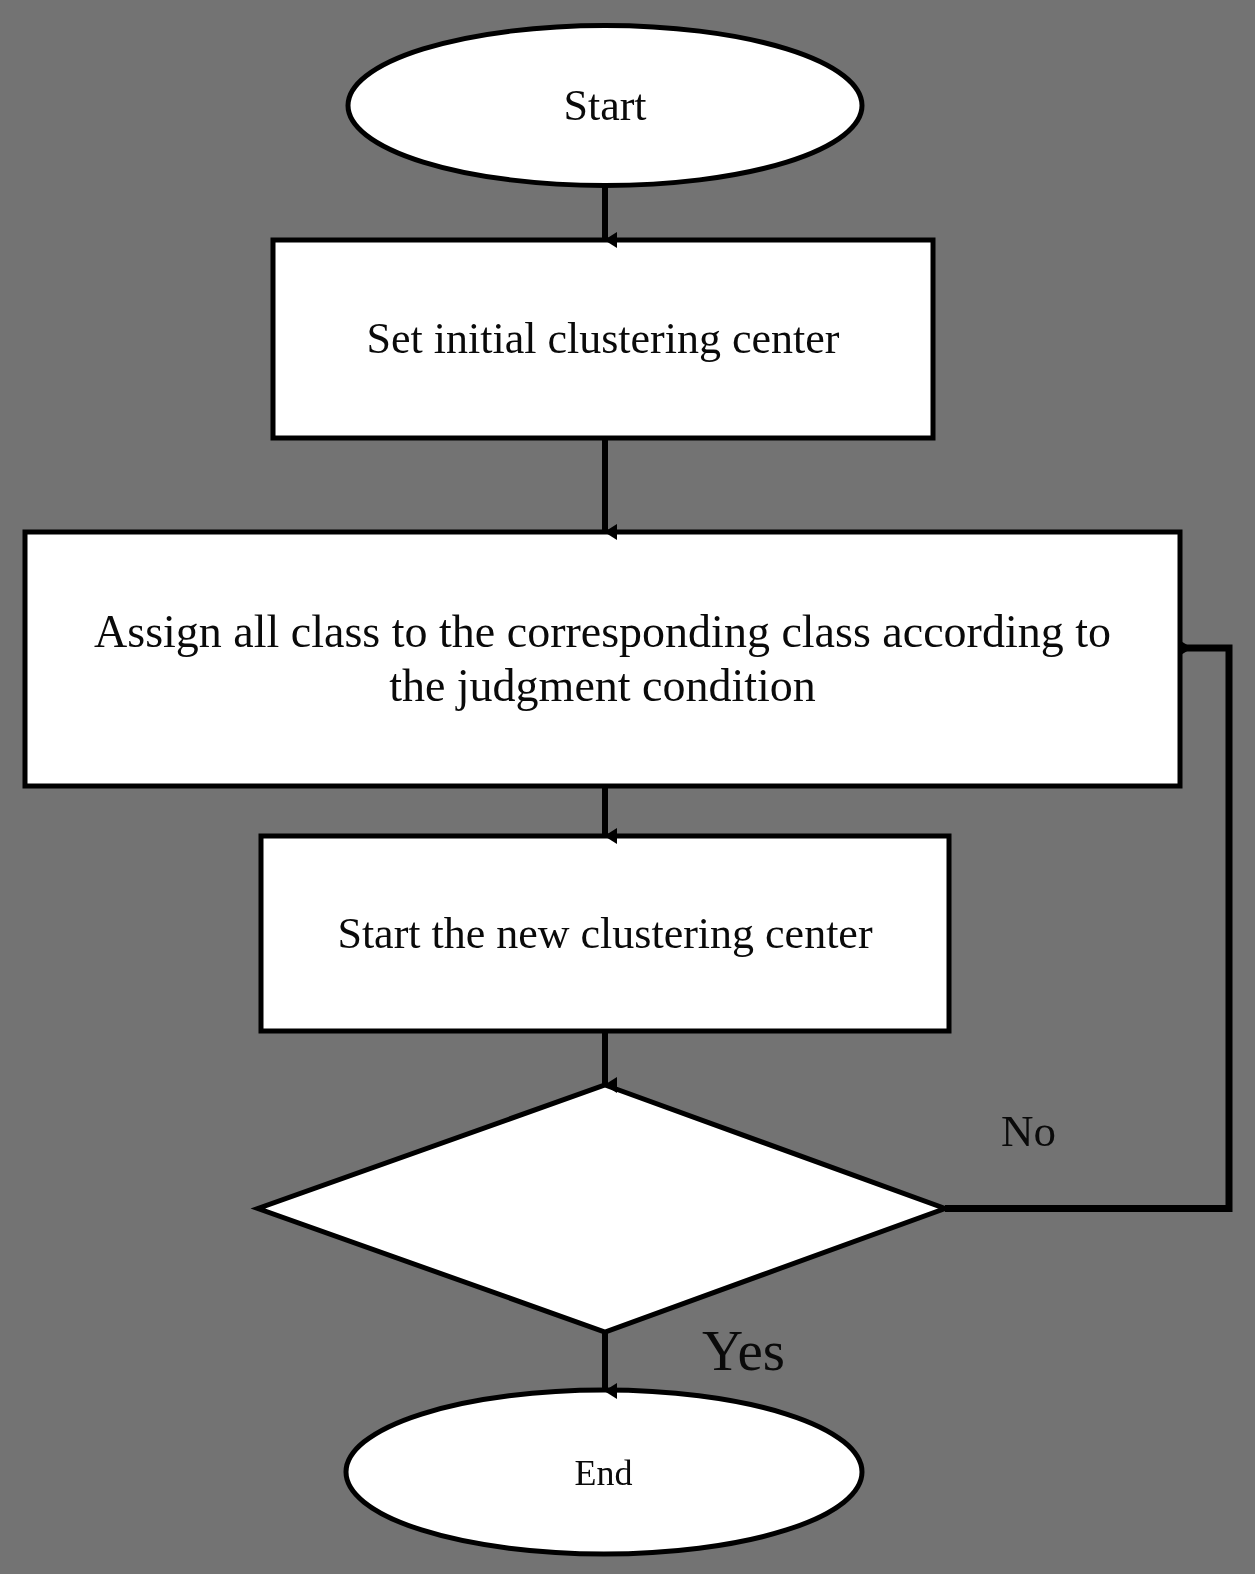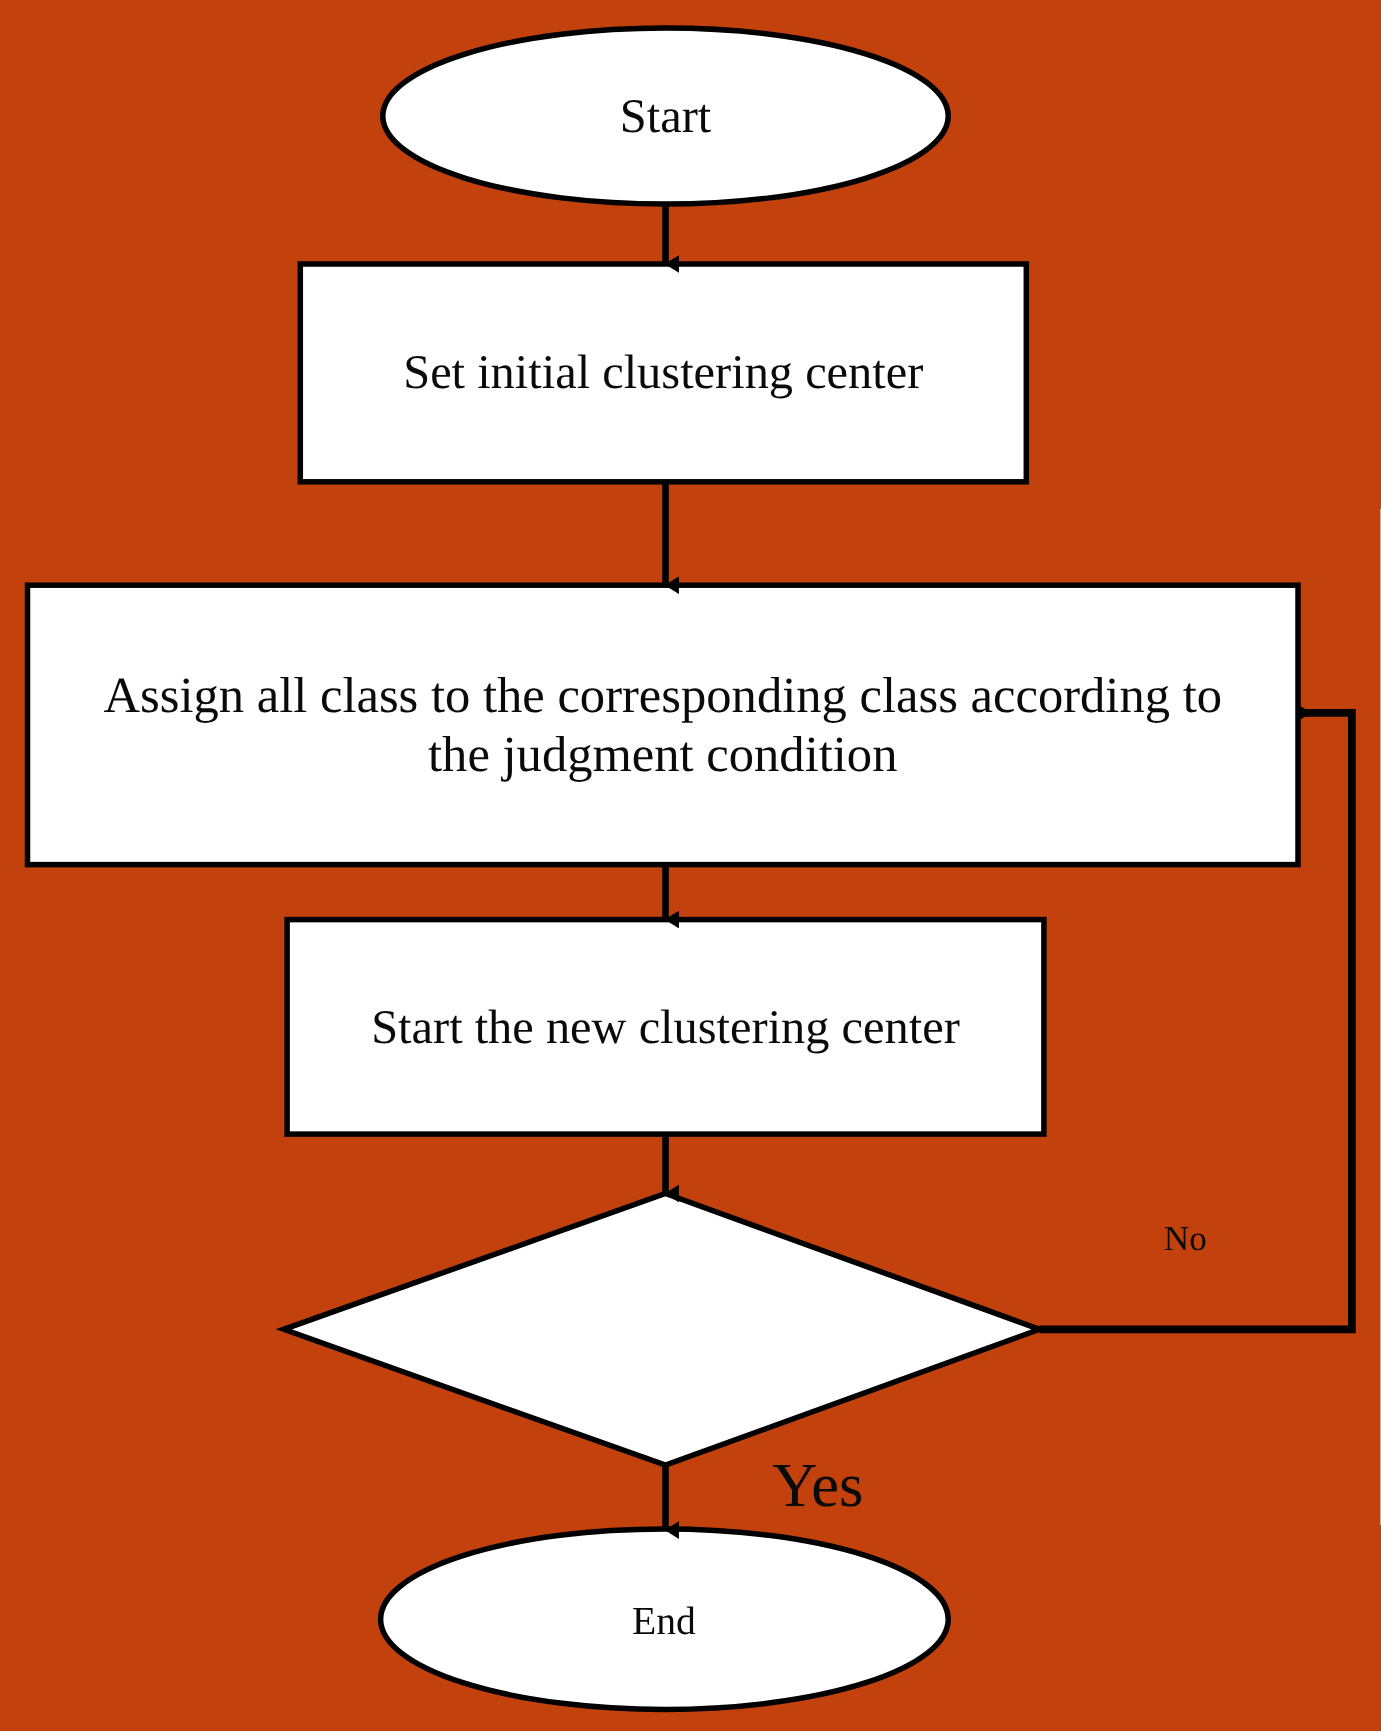--- a/index.html
+++ b/index.html
@@ -5,21 +5,21 @@
 <style>
   html, body {
     margin: 0;
     padding: 0;
     background: #ffffff;
   }
   #canvas {
     position: relative;
     width: 1255px;
     height: 1574px;
-    background: #c2410c;
+    background: #737373;
     overflow: hidden;
     font-family: "Liberation Serif", "DejaVu Serif", serif;
   }
   #flow-svg {
     position: absolute;
     left: 0;
     top: 0;
     width: 1255px;
     height: 1574px;
   }
@@ -44,21 +44,21 @@
     line-height: 1;
     white-space: nowrap;
   }
   
   #label-start      { left: 347px;  top: 25px;   width: 516px; height: 162px; font-size: 44px; }
   #label-setinit    { left: 273px;  top: 240px;  width: 660px; height: 198px; font-size: 44px; }
   #label-assign     { left: 45px;   top: 532px;  width: 1115px; height: 254px; font-size: 46px; letter-spacing: 0px; }
   #label-update     { left: 261px;  top: 836px;  width: 688px; height: 195px; font-size: 44px; }
   #label-decision   { left: 380px;  top: 1092px; width: 445px; height: 230px; font-size: 41px; line-height: 1.35; }
   #label-end        { left: 345px;  top: 1390px; width: 517px; height: 166px; font-size: 36px; }
-  #label-no         { left: 1058px; top: 1109px; font-size: 32px; }
+  #label-no         { left: 1001px; top: 1109px; font-size: 45px; }
   #label-yes        { left: 660px;  top: 1322px; font-size: 57px; margin-left: 42px; }
 </style>
 </head>
 <body>
 
 <div id="canvas">
 
   <svg id="flow-svg" viewBox="0 0 1255 1574" xmlns="http://www.w3.org/2000/svg">
     <defs>
       <marker id="arrowdown" markerWidth="16" markerHeight="13" refX="8" refY="12.2" orient="auto" markerUnits="userSpaceOnUse">

